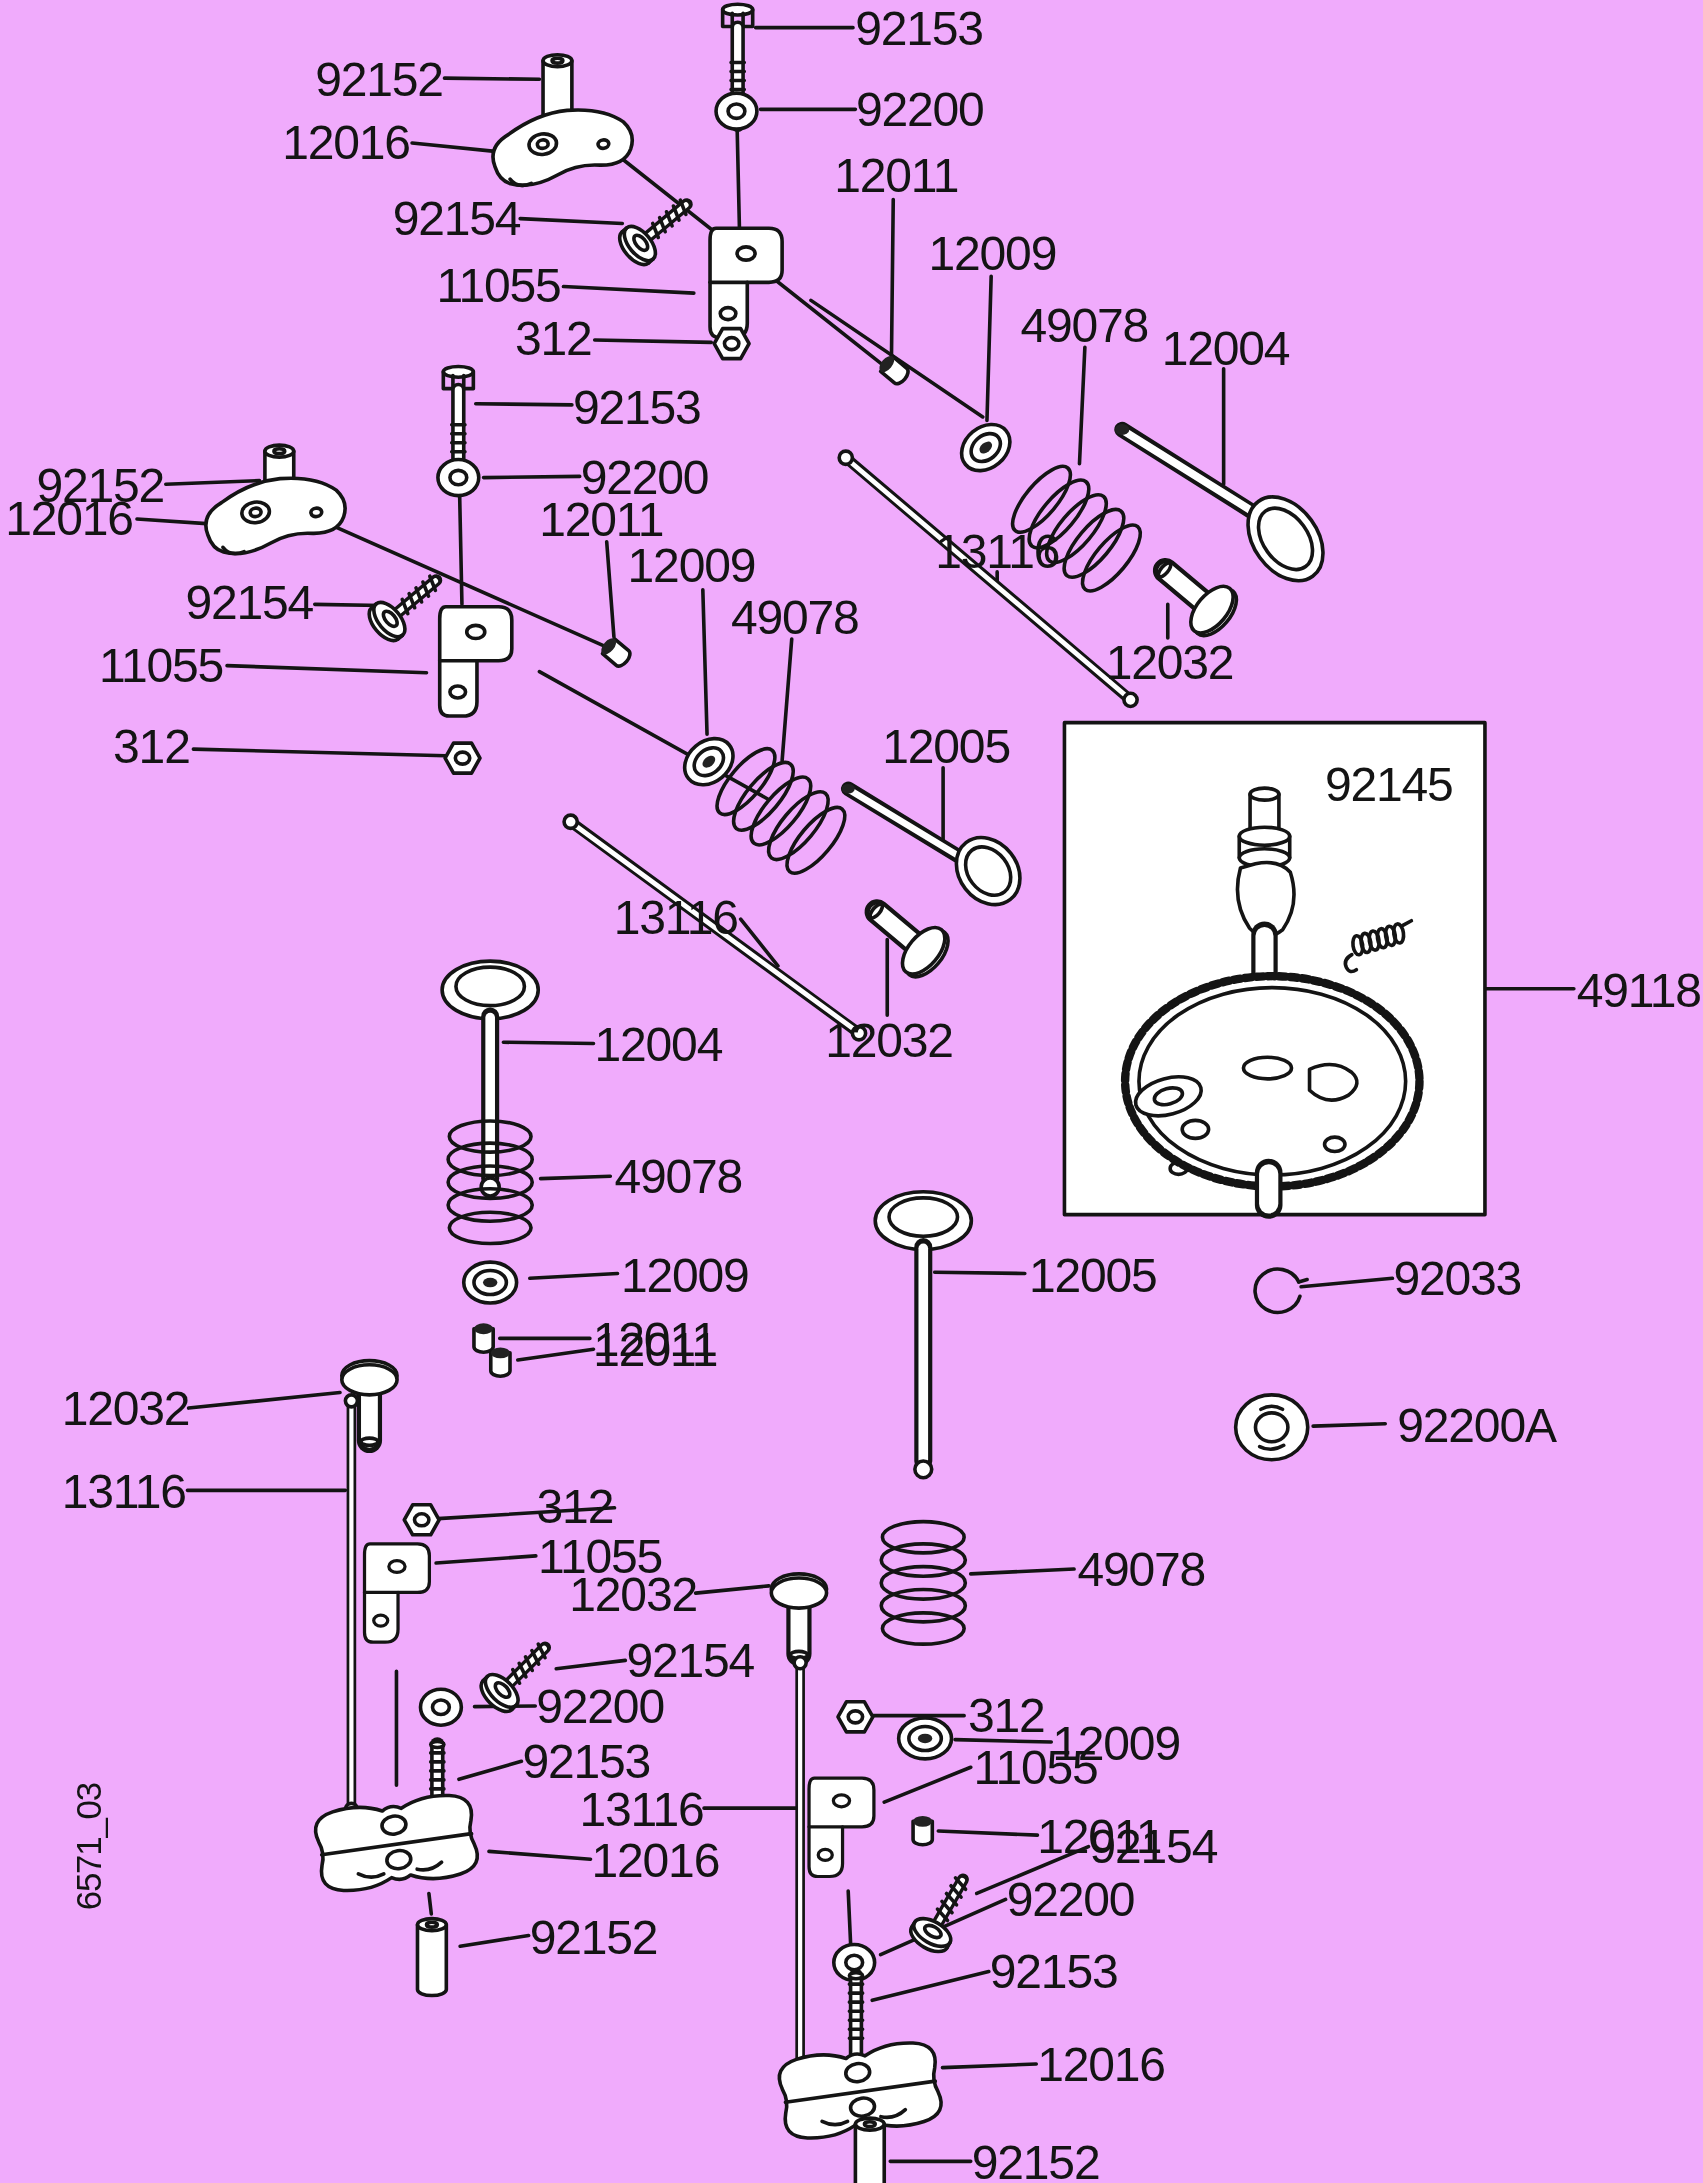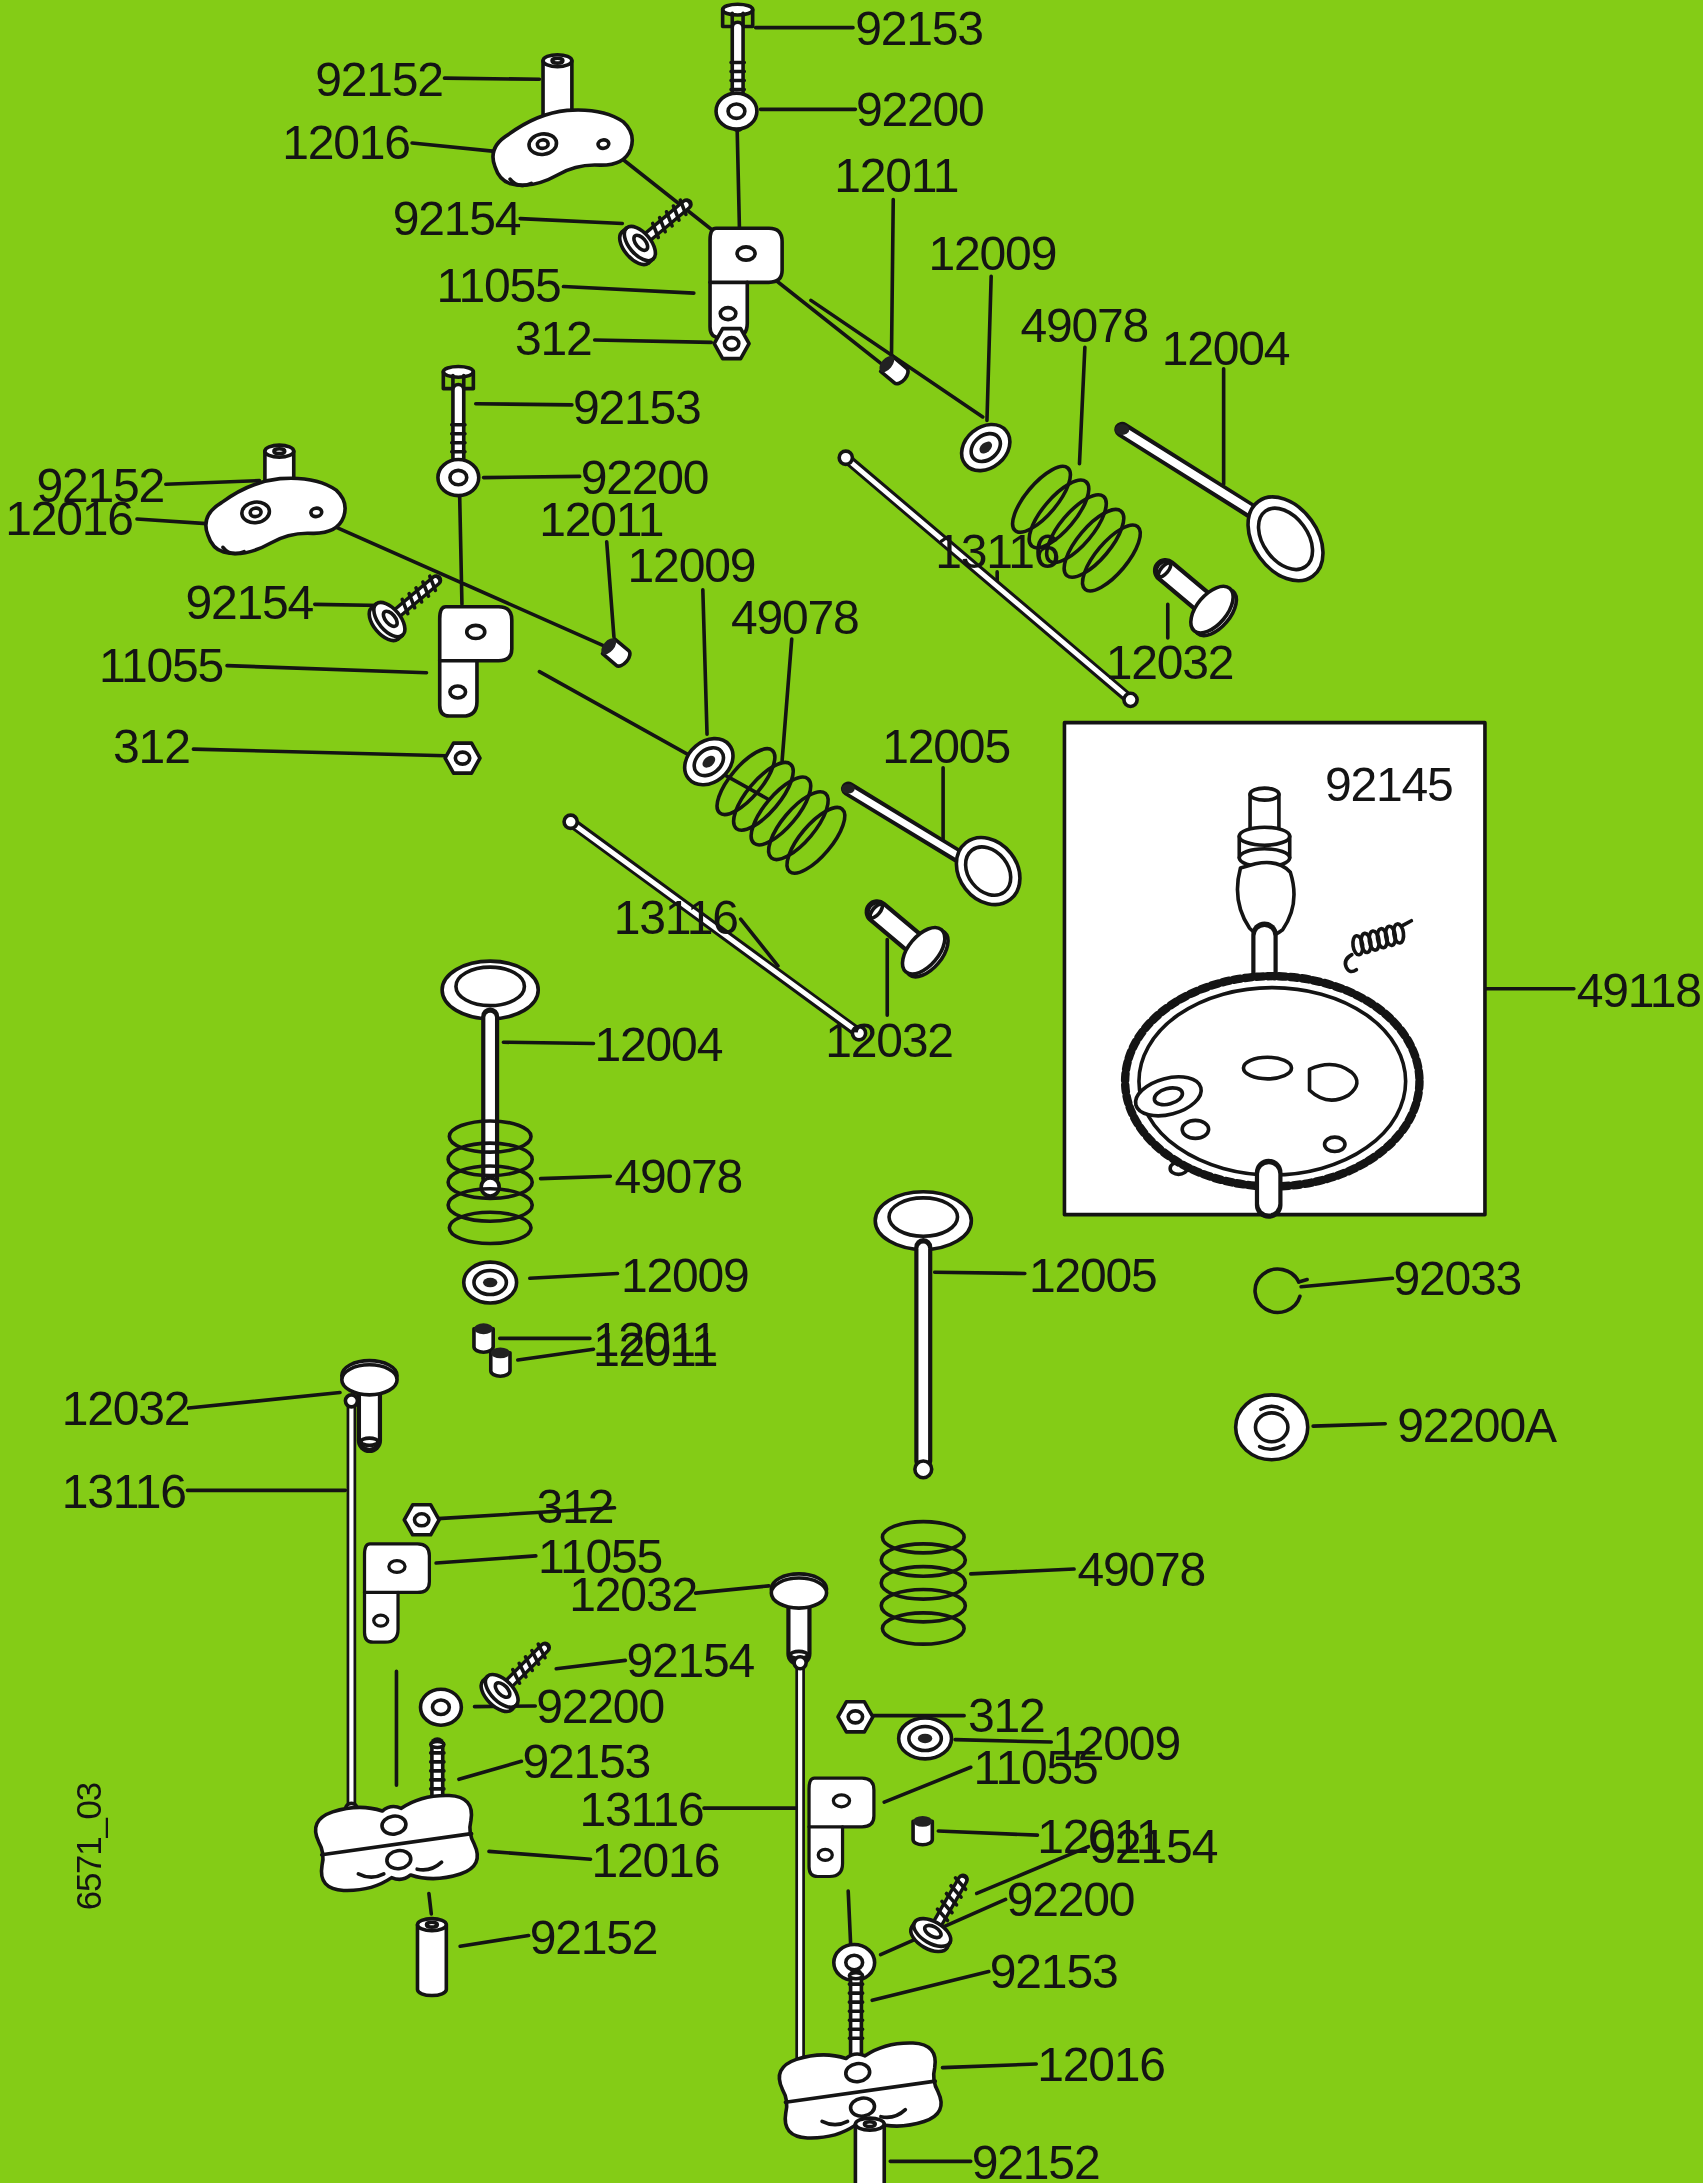--- a/index.html
+++ b/index.html
@@ -1,16 +1,16 @@
 <!DOCTYPE html>
 <html style="font-size:9.6px"><head>
 <meta charset="utf-8">
 <style>
   html,body{margin:0;padding:0;background:#ffffff;}
-  .page{width:1703px;height:2183px;background:#84cc16;position:relative;font-family:"Liberation Sans",sans-serif;}
+  .page{width:1703px;height:2183px;background:#f0abfc;position:relative;font-family:"Liberation Sans",sans-serif;}
   svg{display:block}
   svg *{stroke:#141414;stroke-width:6;fill:none;stroke-linecap:round;stroke-linejoin:round;}
   .fw{fill:#ffffff;}
   .dk{fill:#222222;stroke:none;}
   .tb{stroke:#141414;}
   .ti{stroke:#ffffff;}
   .lbl{fill:#141414;stroke:none;font-family:"Liberation Sans",sans-serif;font-size:80px;letter-spacing:-2px;}
   .code{font-size:58px;}
 </style>
 </head>

